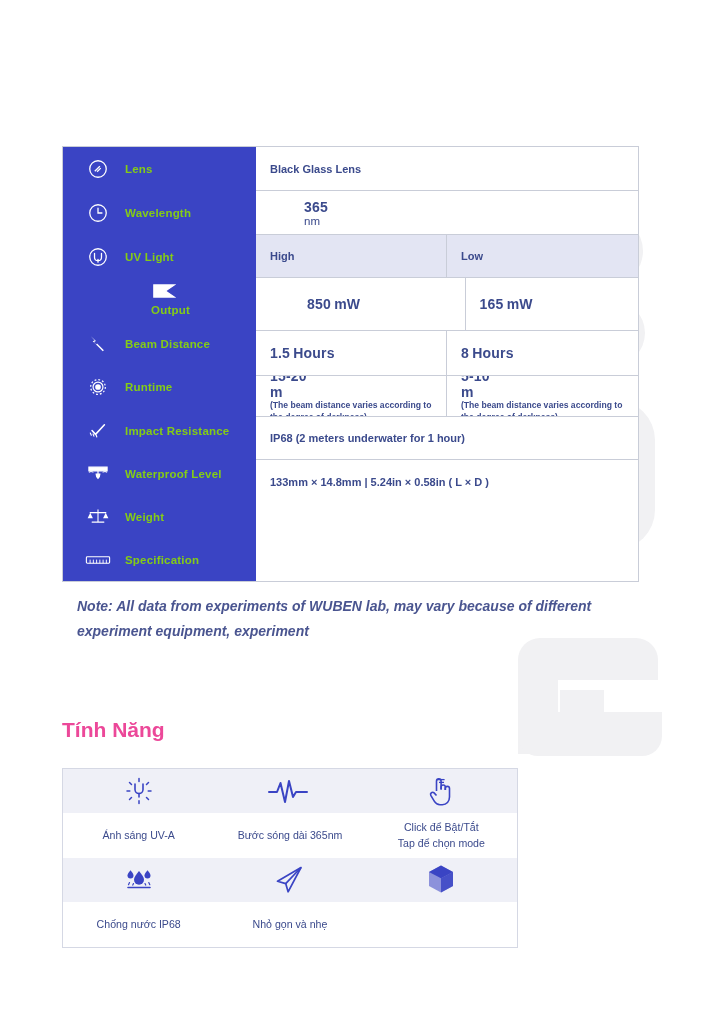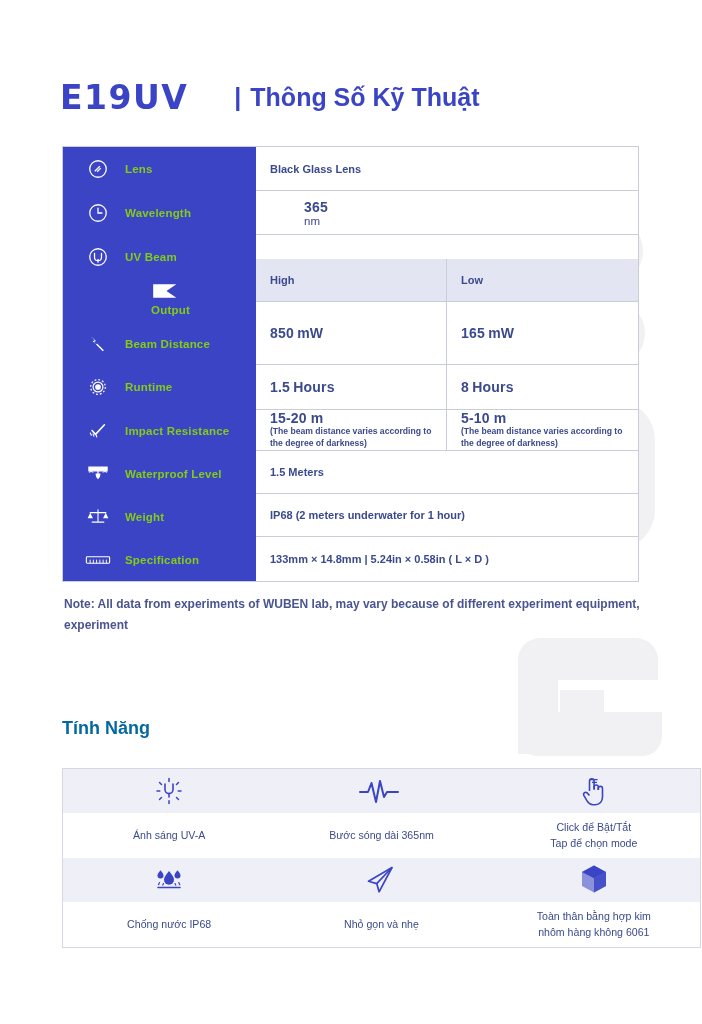--- a/index.html
+++ b/index.html
@@ -69,39 +69,39 @@
     color: #3b4a8c;
     font-size: 11.5px;
     overflow: hidden;
   }
   .cell.split { width: 50%; flex: none; }
   .cell.split.first { border-right: 1px solid #c9cdd8; }
   .cell.full { width: 100%; }
   .cell .big { font-size: 14px; font-weight: 700; color: #3b4a8c; letter-spacing: .2px; }
   .cell .note-inline { font-size: 8.6px; font-weight: 700; line-height: 1.35; color: #3b4a8c; }
   .cell .plain { font-size: 11px; font-weight: 700; color: #3b4a8c; }
-  .rrow.hl { background: #e3e5f3; margin-top: 24px; }
+  .rrow.hl { background: #e3e5f3; }
   .rrow.hl .cell { font-weight: 700; }
-  .beamline { display: flex; align-items: baseline; flex-wrap: wrap; }
+  .beamline { display: flex; align-items: baseline; flex-wrap: wrap; flex-direction: column; }
   .beamline .big { margin-right: 4px; }
 
   
   .note {
-    position: absolute; left: 64px; top: 594px; width: 590px; z-index: 3;
-    font-size: 12px; font-weight: 700; color: #4a5590; line-height: 1.75;
+    position: absolute; left: 77px; top: 594px; width: 590px; z-index: 3;
+    font-size: 14px; font-weight: 700; color: #4a5590; line-height: 1.75; font-style: italic;
   }
   .note .l2 { display: block; padding-left: 28px; }
 
   
   .feat-title {
     position: absolute; left: 62px; top: 718px; z-index: 3;
-    font-size: 18px; font-weight: 700; color: #0369a1;
+    font-size: 21px; font-weight: 700; color: #ec4899;
   }
   .feat {
-    position: absolute; left: 62px; top: 768px; width: 639px; z-index: 2;
+    position: absolute; left: 62px; top: 768px; width: 456px; z-index: 2;
     border: 1px solid #d5d8e4; background: #fff;
   }
   .feat-band { display: flex; background: #eff0f7; height: 44px; }
   .feat-band.txt { background: #ffffff; height: 45px; }
   .fcell {
     width: 33.3333%; flex: none;
     display: flex; align-items: center; justify-content: center;
     text-align: center;
   }
   .fcell .ficon svg { display: block; }
@@ -116,24 +116,20 @@
 
   <div class="wm wm-b1"></div>
   <div class="wm wm-b2"></div>
   <div class="wm wm-b3"></div>
   <div class="wm wm-b4"></div>
   <div class="wm wm-c1"></div>
   <div class="wm wm-c2"></div>
   <div class="wm wm-c3"></div>
   <div class="wm wm-c4"></div>
 
-  <div class="header">
-    <div class="logo">E19UV</div>
-    <div class="htitle"><span class="hbar">|</span><span>Thông Số Kỹ Thuật</span></div>
-  </div>
 
   <div class="spec">
     <div class="spec-left" id="leftcol">
         <div class="lrow" style="height: 44px;">
           <span class="ico">
             <svg width="22" height="22" viewBox="0 0 24 24" fill="none" stroke="#ffffff" stroke-width="1.4">
               <circle cx="12" cy="12" r="9"></circle>
               <line x1="8.5" y1="14.5" x2="14" y2="9"></line>
               <line x1="11" y1="15" x2="15" y2="11"></line>
             </svg>
@@ -150,21 +146,21 @@
           <span class="lbl">Wavelength</span>
         </div>
         <div class="lrow" style="height: 43px;">
           <span class="ico">
             <svg width="22" height="22" viewBox="0 0 24 24" fill="none" stroke="#ffffff" stroke-width="1.4">
               <circle cx="12" cy="12" r="9"></circle>
               <path d="M8.2 8v4.2a3.8 3.8 0 0 0 7.6 0V8" stroke-linecap="round"></path>
               <path d="M12 14.6v3.1" stroke-linecap="round"></path>
             </svg>
           </span>
-          <span class="lbl">UV Beam</span>
+          <span class="lbl">UV Light</span>
         </div>
         <div class="lrow" style="height: 45px; flex-direction: column;">
           <span class="ico">
             <svg width="24" height="18" viewBox="0 0 26 18" fill="none" stroke="#ffffff" stroke-width="1.4">
               <path d="M2 2.5h22l-9.5 6.5L24 15.5H2z" fill="#ffffff"></path>
             </svg>
           </span>
           <span class="lbl">Output</span>
         </div>
         <div class="lrow" style="height: 41px;">
@@ -240,21 +236,21 @@
           </div>
         </div>
         <div class="rrow hl" style="height: 43px;">
           <div class="cell split first">
             <span class="plain">High</span>
           </div>
           <div class="cell split">
             <span class="plain">Low</span>
           </div>
         </div>
-        <div class="rrow" style="height: 63px;">
+        <div class="rrow" style="height: 53px; padding-left: 37px;">
           <div class="cell split first">
             <div><span class="big">850</span> <span class="unit big">mW</span></div>
           </div>
           <div class="cell split">
             <div><span class="big">165</span> <span class="unit big">mW</span></div>
           </div>
         </div>
         <div class="rrow" style="height: 45px;">
           <div class="cell split first">
             <div><span class="big">1.5</span> <span class="unit big">Hours</span></div>
@@ -274,25 +270,20 @@
           <div class="cell split">
             <div class="beamline">
               <span class="big">5-10</span>
               <span class="unit big">m</span>
               <span class="note-inline">(The beam distance varies according to the degree of darkness)</span>
             </div>
           </div>
         </div>
         <div class="rrow" style="height: 43px;">
           <div class="cell full">
-            <span class="plain">1.5 Meters</span>
-          </div>
-        </div>
-        <div class="rrow" style="height: 43px;">
-          <div class="cell full">
             <span class="plain">IP68 (2 meters underwater for 1 hour)</span>
           </div>
         </div>
         <div class="rrow" style="height: 43px;">
           <div class="cell full">
             <span class="plain">133mm × 14.8mm | 5.24in × 0.58in ( L × D )</span>
           </div>
         </div>
       </div>
   </div>
@@ -373,19 +364,16 @@
           </span>
         </div>
       </div>
       <div class="feat-band txt">
         <div class="fcell">
           <div class="ftxt">Chống nước IP68</div>
         </div>
         <div class="fcell">
           <div class="ftxt">Nhỏ gọn và nhẹ</div>
         </div>
-        <div class="fcell">
-          <div class="ftxt">Toàn thân bằng hợp kim<br>nhôm hàng không 6061</div>
-        </div>
       </div>
     </div>
 
 </div>
 
 </body></html>

